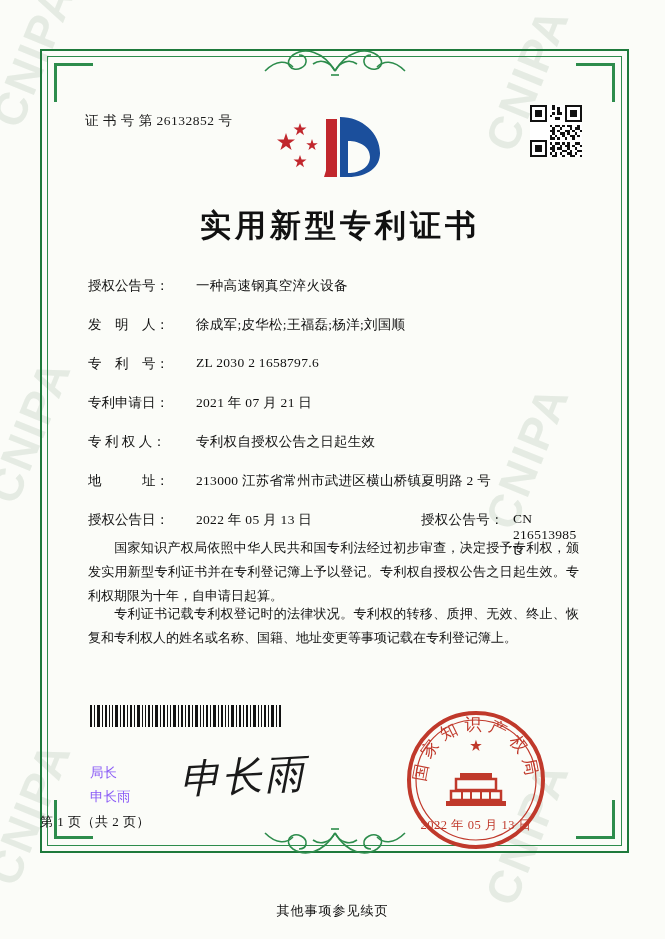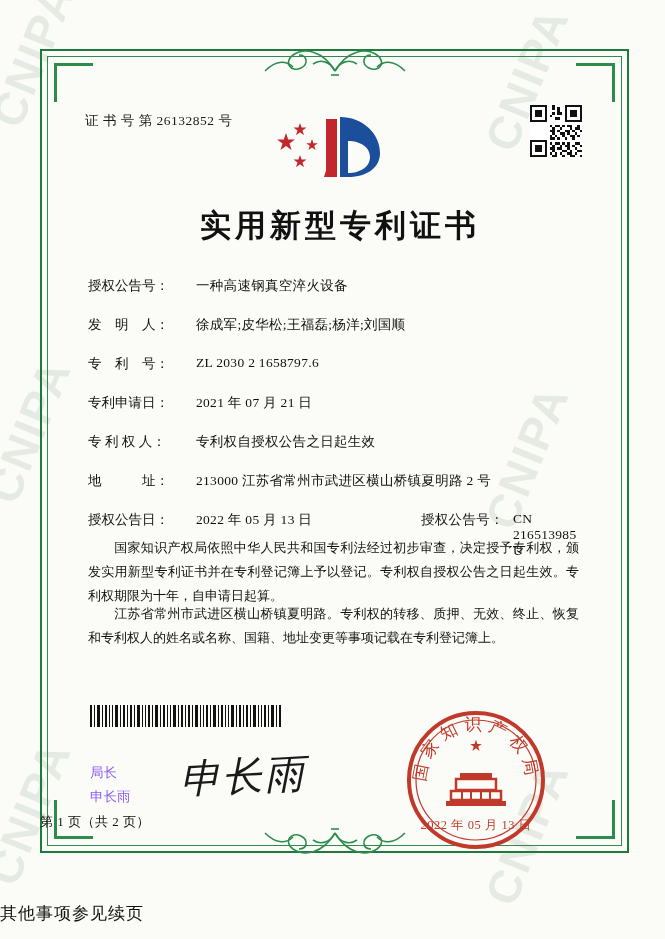--- a/index.html
+++ b/index.html
@@ -236,21 +236,22 @@
     bottom: 18px;
     font-size: 13px;
     color: #111;
     letter-spacing: .5px;
   }
   .footnote {
     position: absolute;
     left: 0;
     right: 0;
     top: 902px;
-    font-size: 17px;
+    text-align: center;
+    font-size: 13px;
     color: #111;
     letter-spacing: 1px;
     z-index: 5;
   }
 </style>
 </head>
 <body>
 
 <div class="page">
 
@@ -425,21 +426,21 @@
         <span class="field-value">2022 年 05 月 13 日</span>
         <span class="field-extra-label">授权公告号：</span>
         <span class="field-extra-value">CN 216513985 U</span>
       </div>
     </div>
 
     <div class="para para1">
       <span class="indent"></span><span>国家知识产权局依照中华人民共和国专利法经过初步审查，决定授予专利权，颁发实用新型专利证书并在专利登记簿上予以登记。专利权自授权公告之日起生效。专利权期限为十年，自申请日起算。</span>
     </div>
     <div class="para para2">
-      <span class="indent"></span><span>江苏省常州市武进区横山桥镇夏明路。专利权的转移、质押、无效、终止、恢复和专利权人的姓名或名称、国籍、地址变更等事项记载在专利登记簿上。</span>
+      <span class="indent"></span><span>专利证书记载专利权登记时的法律状况。专利权的转移、质押、无效、终止、恢复和专利权人的姓名或名称、国籍、地址变更等事项记载在专利登记簿上。</span>
     </div>
 
     <svg class="barcode" viewBox="0 0 192 22" shape-rendering="crispEdges">
       <rect width="192" height="22" fill="#fbfcf8"></rect>
       <g fill="#111111">
         <rect x="0" y="0" width="2" height="22"></rect>
           <rect x="4" y="0" width="1" height="22"></rect>
         <rect x="7" y="0" width="3" height="22"></rect>
           <rect x="12" y="0" width="1" height="22"></rect>
         <rect x="15" y="0" width="2" height="22"></rect>

